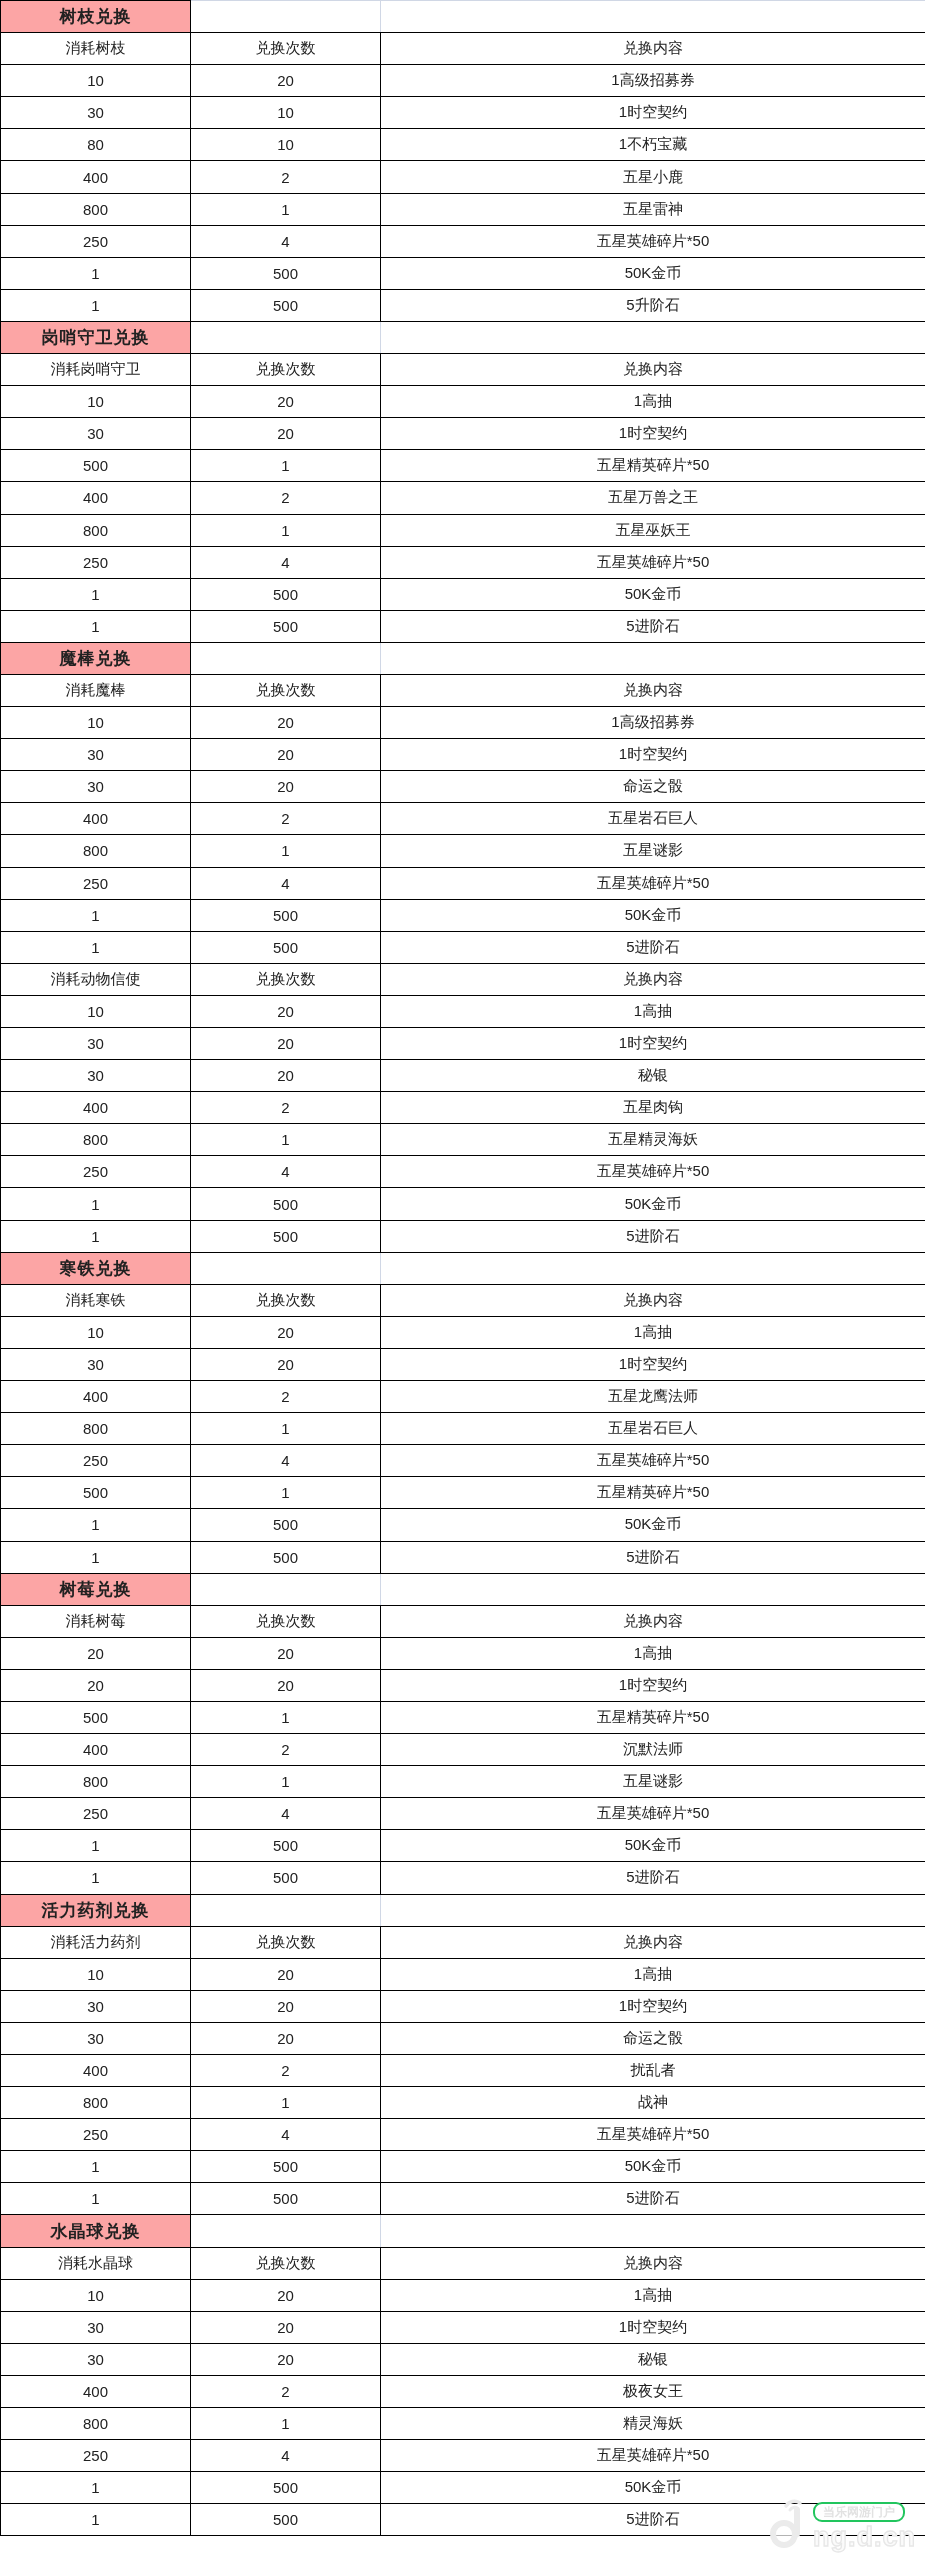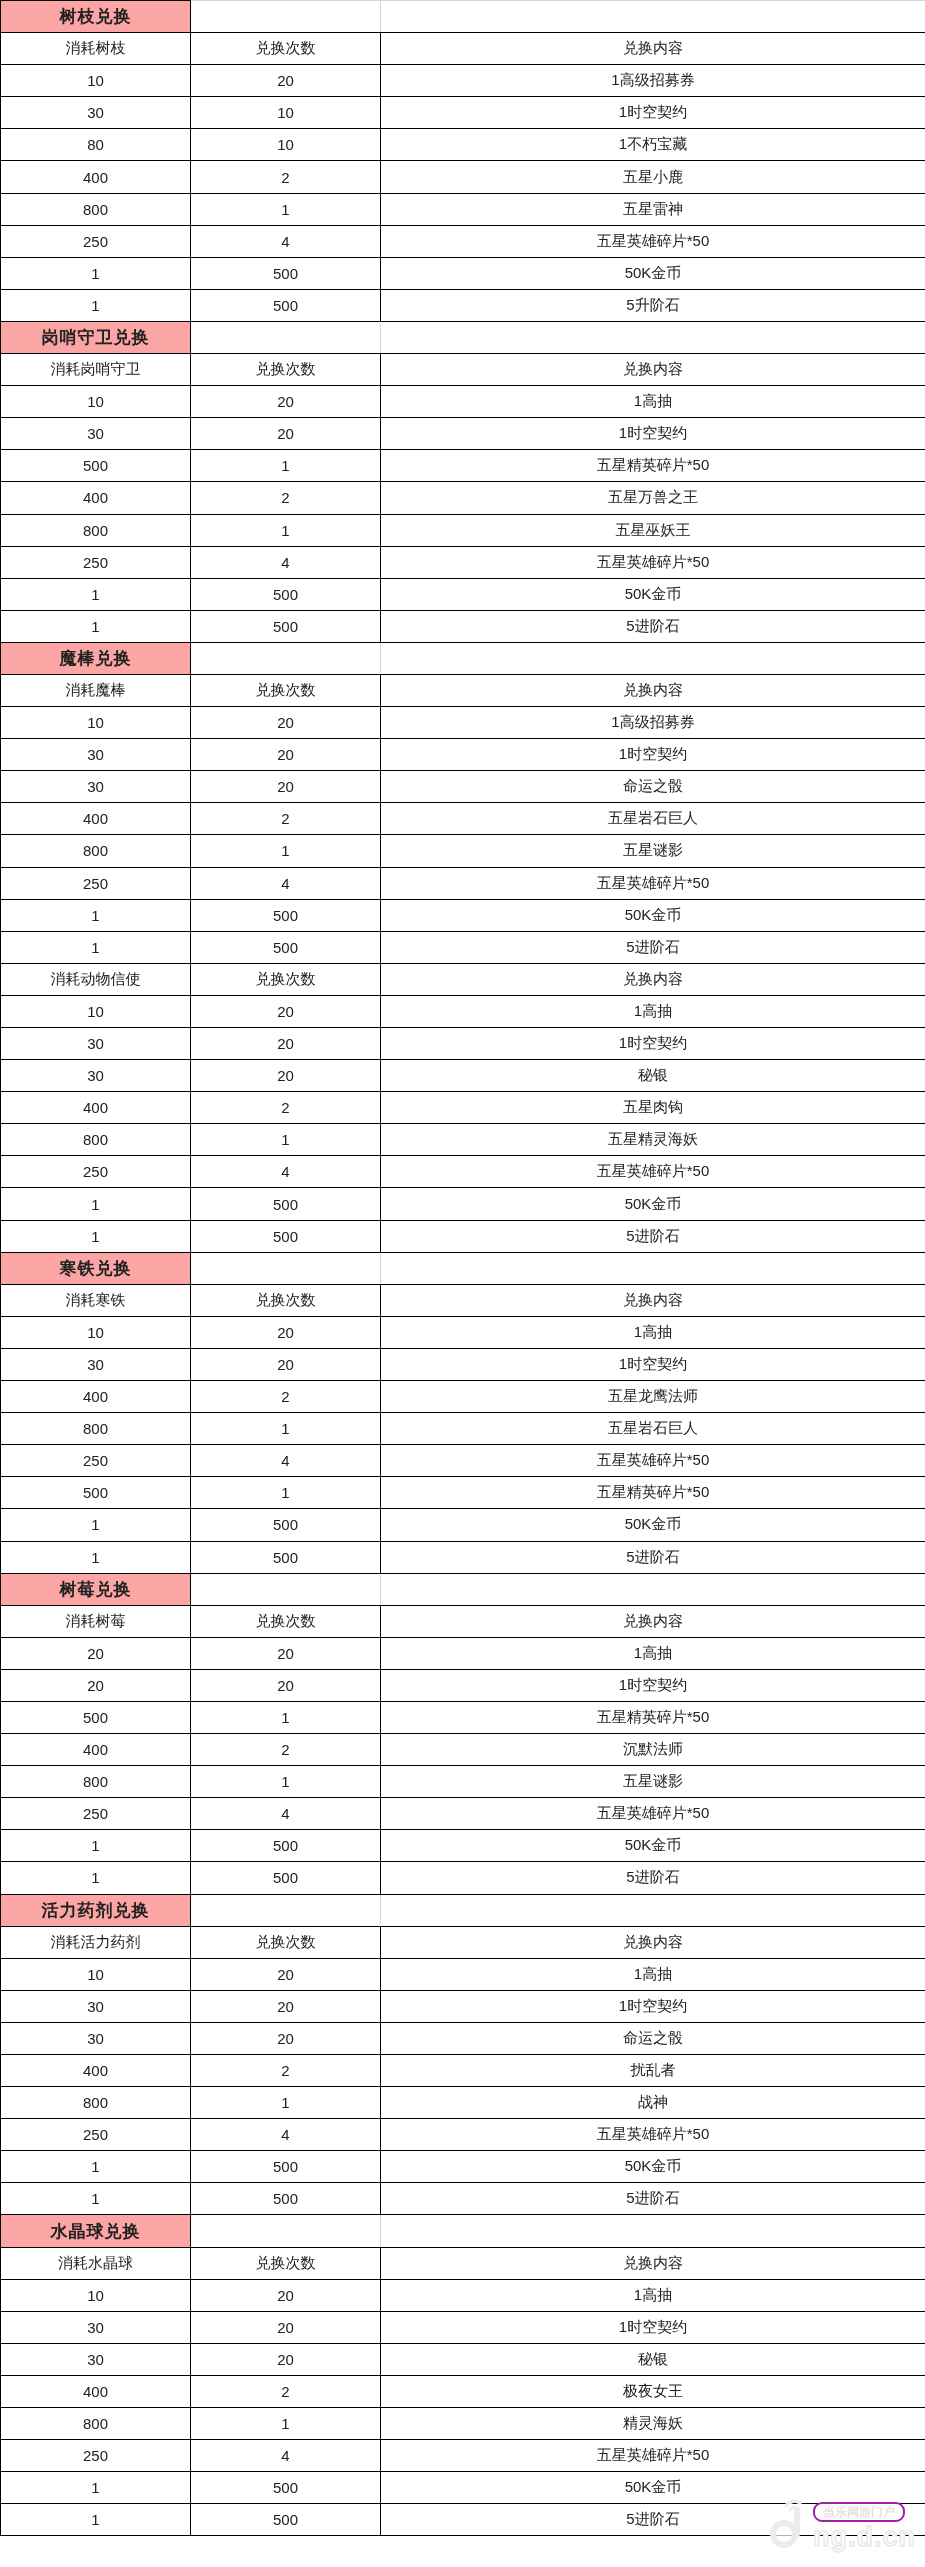--- a/index.html
+++ b/index.html
@@ -53,21 +53,21 @@
     width: 155px;
     height: 62px;
     display: flex;
     align-items: flex-start;
     z-index: 5;
     pointer-events: none;
   }
   .wm-right { margin-left: 3px; margin-top: 8px; }
   .wm-bubble {
     display: inline-block;
-    border: 2px solid #a21caf;
+    border: 2px solid #22c55e;
     border-radius: 9px;
     padding: 1px 8px;
     font-size: 12px;
     font-weight: bold;
     color: #e2e2e2;
     background: rgba(255,255,255,0.65);
     line-height: 14px;
   }
   .wm-domain {
     font-size: 27px;

